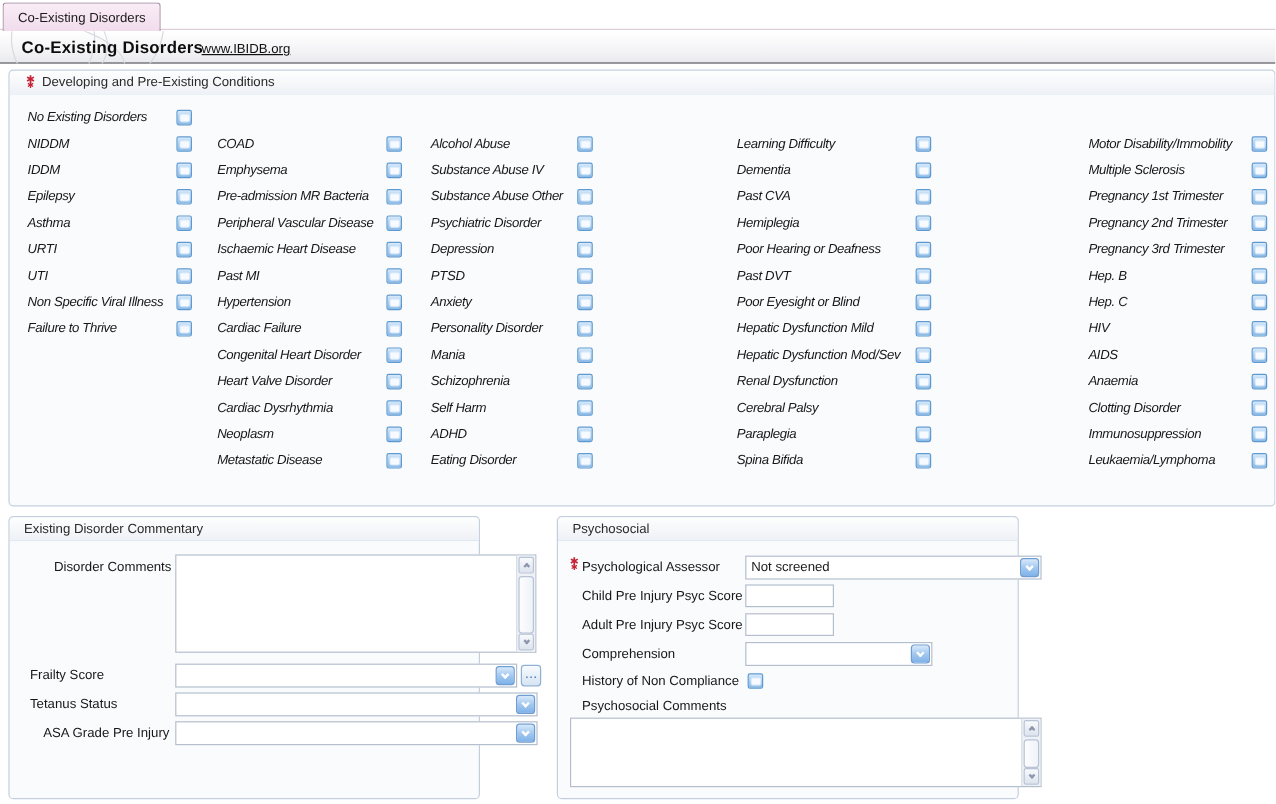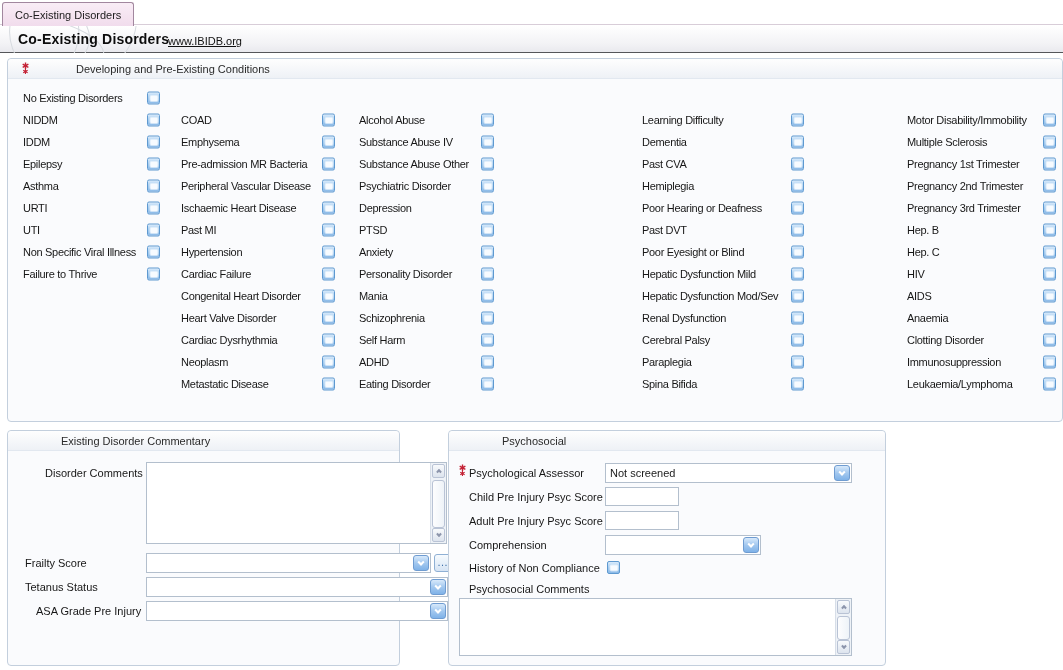--- a/index.html
+++ b/index.html
@@ -39,45 +39,45 @@
   .panel {
     position:absolute; background:#fafbfd;
     border:1px solid #c3cfdd; border-radius:4px;
   }
   .panel-header {
     position:absolute; left:0; top:0; right:0; height:20px;
     background:linear-gradient(180deg,#fefefe 0%,#eef1f6 100%);
     border-bottom:1px solid #e2e8f0; border-radius:4px 4px 0 0;
     display:flex; align-items:center; padding-left:12px;
   }
-  .panel-title { color:#2a2a2a;margin-left:41px; }
+  .panel-title { color:#2a2a2a; }
 
   .req-icon { display:inline-flex; flex-direction:column; align-items:center; width:11px; margin-right:4px; color:#c42336; }
   .req-icon i { font-style:normal; line-height:6px; }
   .req-icon i.big { font-size:9px; }
   .req-icon i.small { font-size:7px; }
 
   .conditions { left:7px; top:58px; width:1056px; height:364px; }
-  .cond-col { position:absolute; }
+  .cond-col { position:absolute;font-style:italic; }
   .cond-row { position:relative; height:22px; }
   .cond-label { position:absolute; left:0; top:50%; transform:translateY(-50%); white-space:nowrap; letter-spacing:-0.3px; color:#171717; }
   .cond-btn {
     position:absolute; right:0; top:50%; transform:translateY(-50%);
     width:13px; height:13px; border:1px solid #5e99d0; border-radius:2px;
     background:linear-gradient(180deg,#d8eafb 0%,#aacff1 45%,#8bbae8 100%);
     cursor:pointer;
   }
   .cond-btn .bar {
     position:absolute; left:50%; top:50%; transform:translate(-50%,-50%);
     width:7px; height:5px; background:#f7fbff; border-radius:1px;
     box-shadow:0 0 0 1px rgba(255,255,255,.55);
   }
 
   .commentary { left:7px; top:430px; width:393px; height:236px; }
-  .psychosocial { left:448px; top:430px; width:438px; height:236px; }
+  .psychosocial { left:464px; top:430px; width:385px; height:236px; }
 
   .fld-label { position:absolute; white-space:nowrap; color:#171717; }
 
   .text-field, .combo, .multiline {
     position:absolute; background:#ffffff; border:1px solid #b3bfcd;
   }
   .text-field input, .combo input {
     width:100%; height:100%; border:none; outline:none; background:transparent;
     font-family:"Liberation Sans", sans-serif; font-size:11px; color:#1b1b1b; padding:0 4px;
   }
@@ -360,21 +360,21 @@
             <span class="bar"></span>
           </span>
         </div>
         <div class="cond-row">
           <span class="cond-label">Eating Disorder</span>
           <span class="cond-btn">
             <span class="bar"></span>
           </span>
         </div>
       </div>
-    <div class="cond-col" style="left:634px; top:50px; width:162px;text-align:right;">
+    <div class="cond-col" style="left:606px; top:50px; width:162px;text-align:right;">
         <div class="cond-row">
           <span class="cond-label">Learning Difficulty</span>
           <span class="cond-btn">
             <span class="bar"></span>
           </span>
         </div>
         <div class="cond-row">
           <span class="cond-label">Dementia</span>
           <span class="cond-btn">
             <span class="bar"></span>

